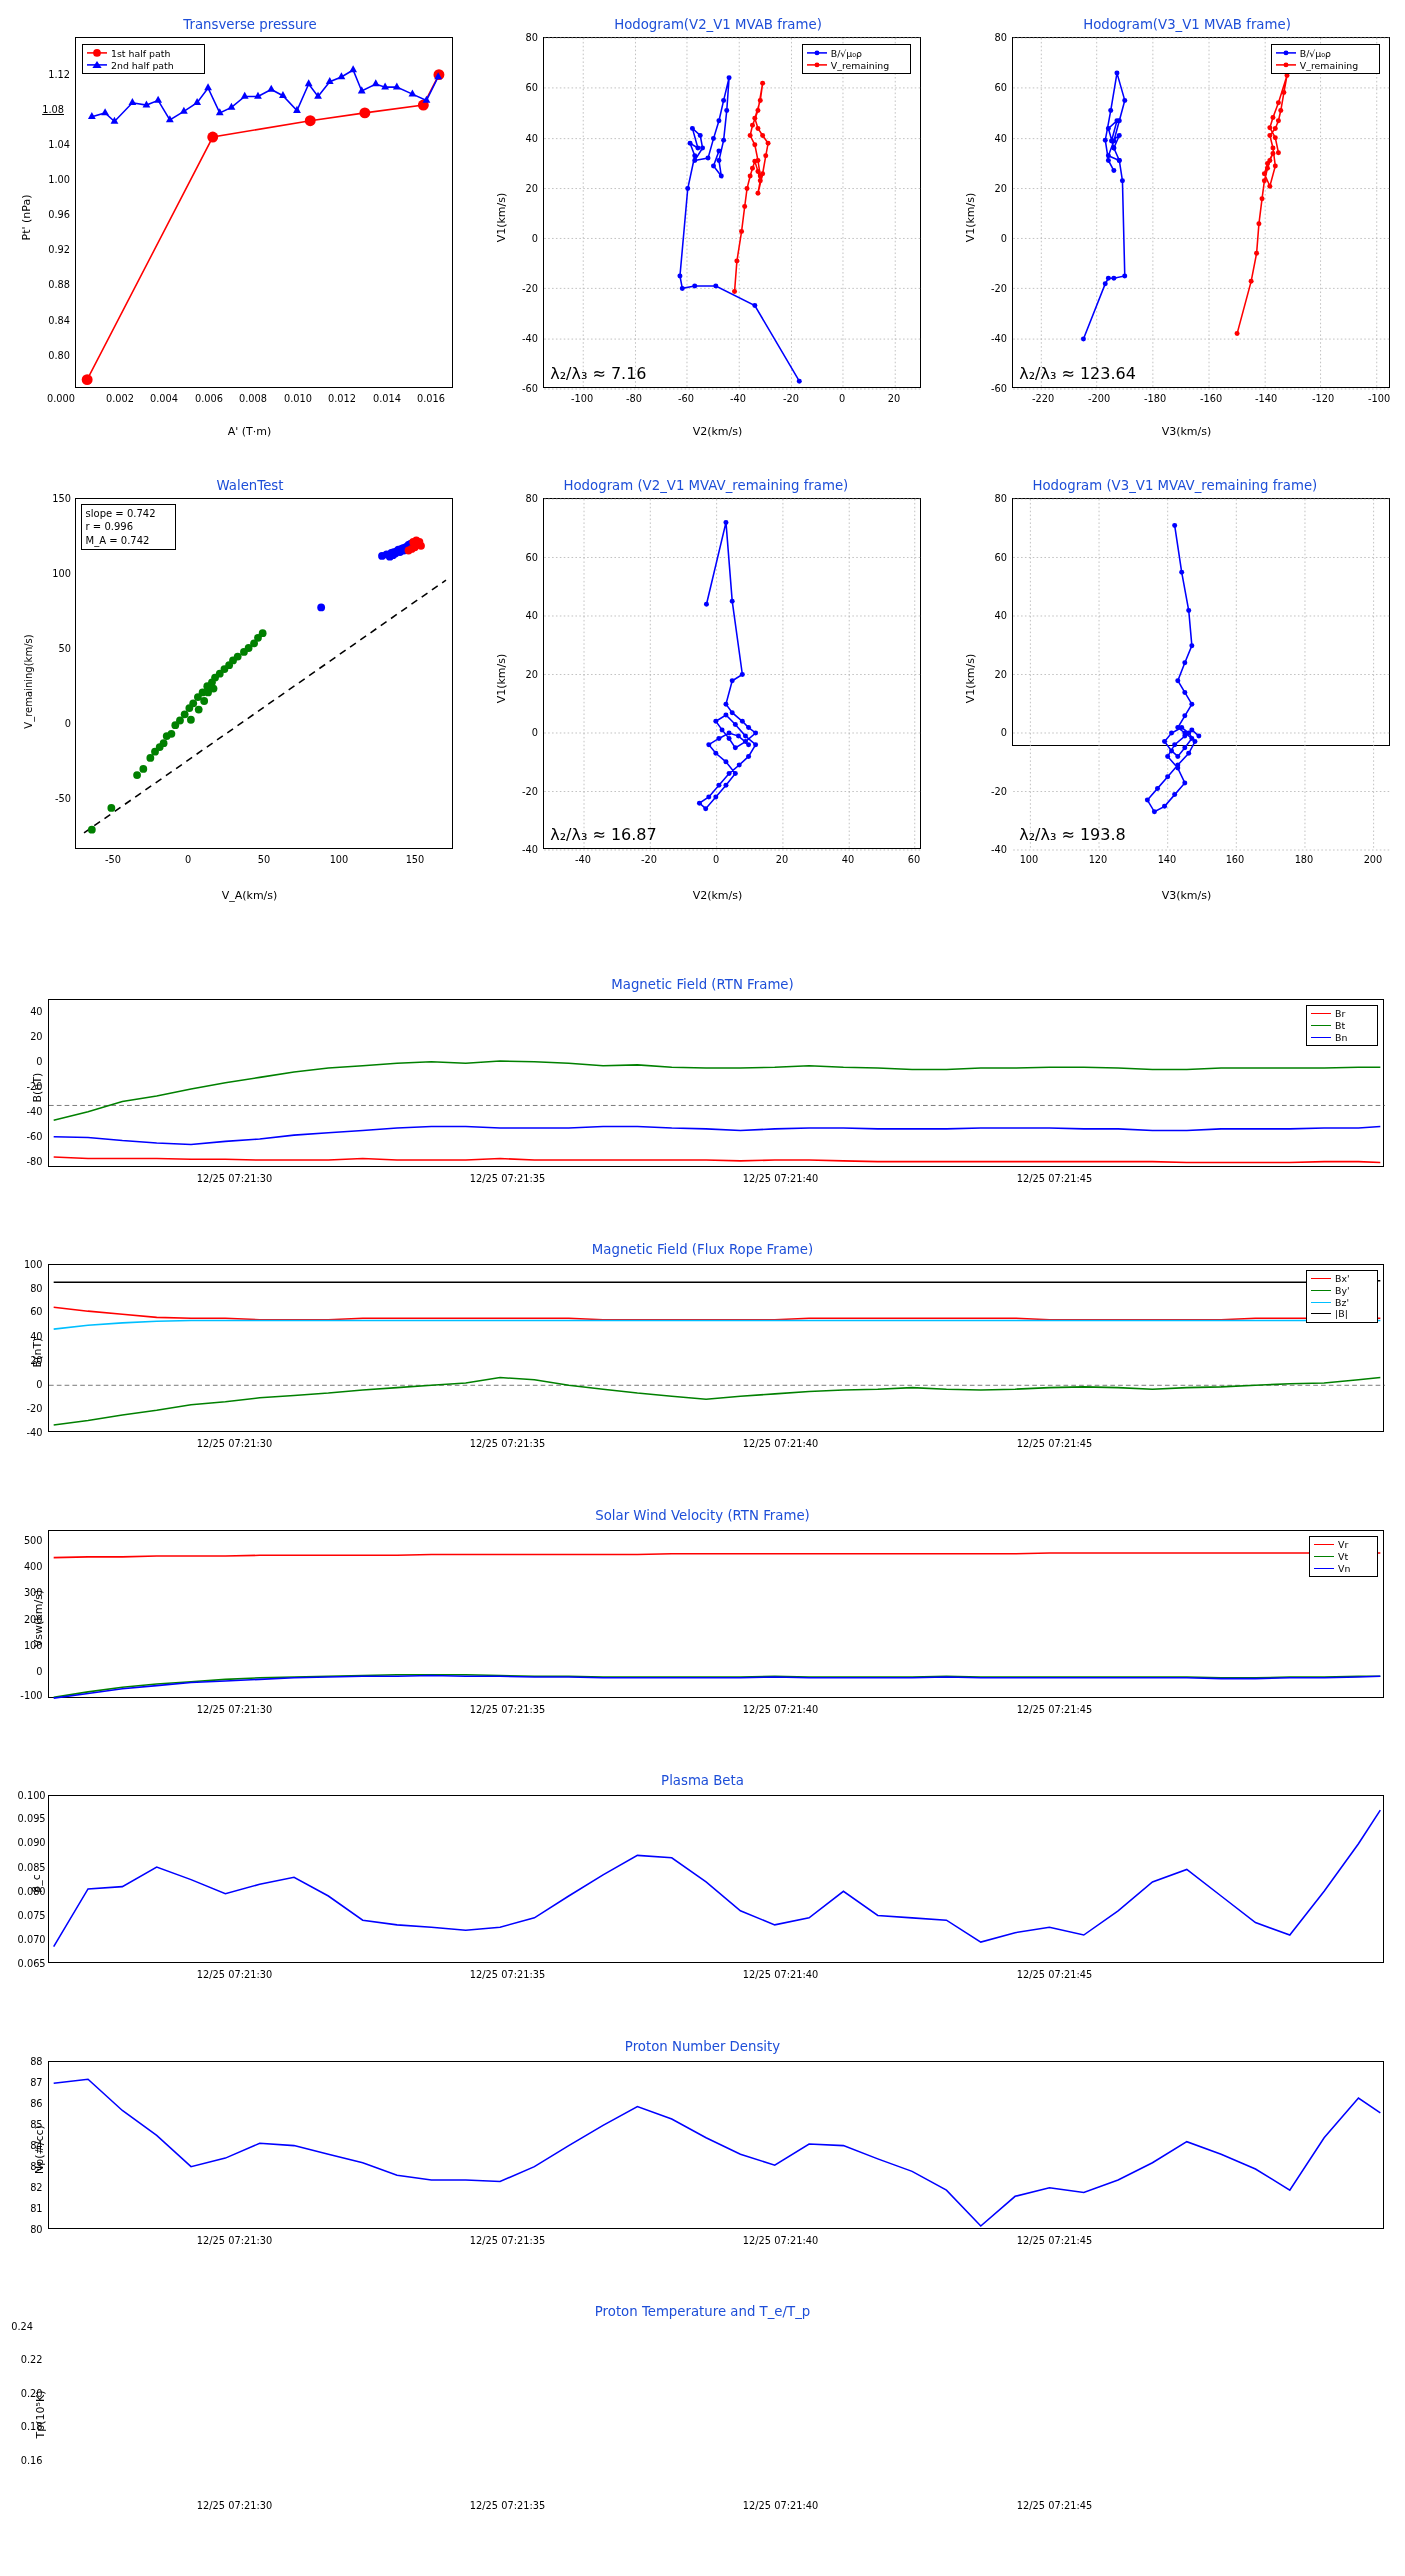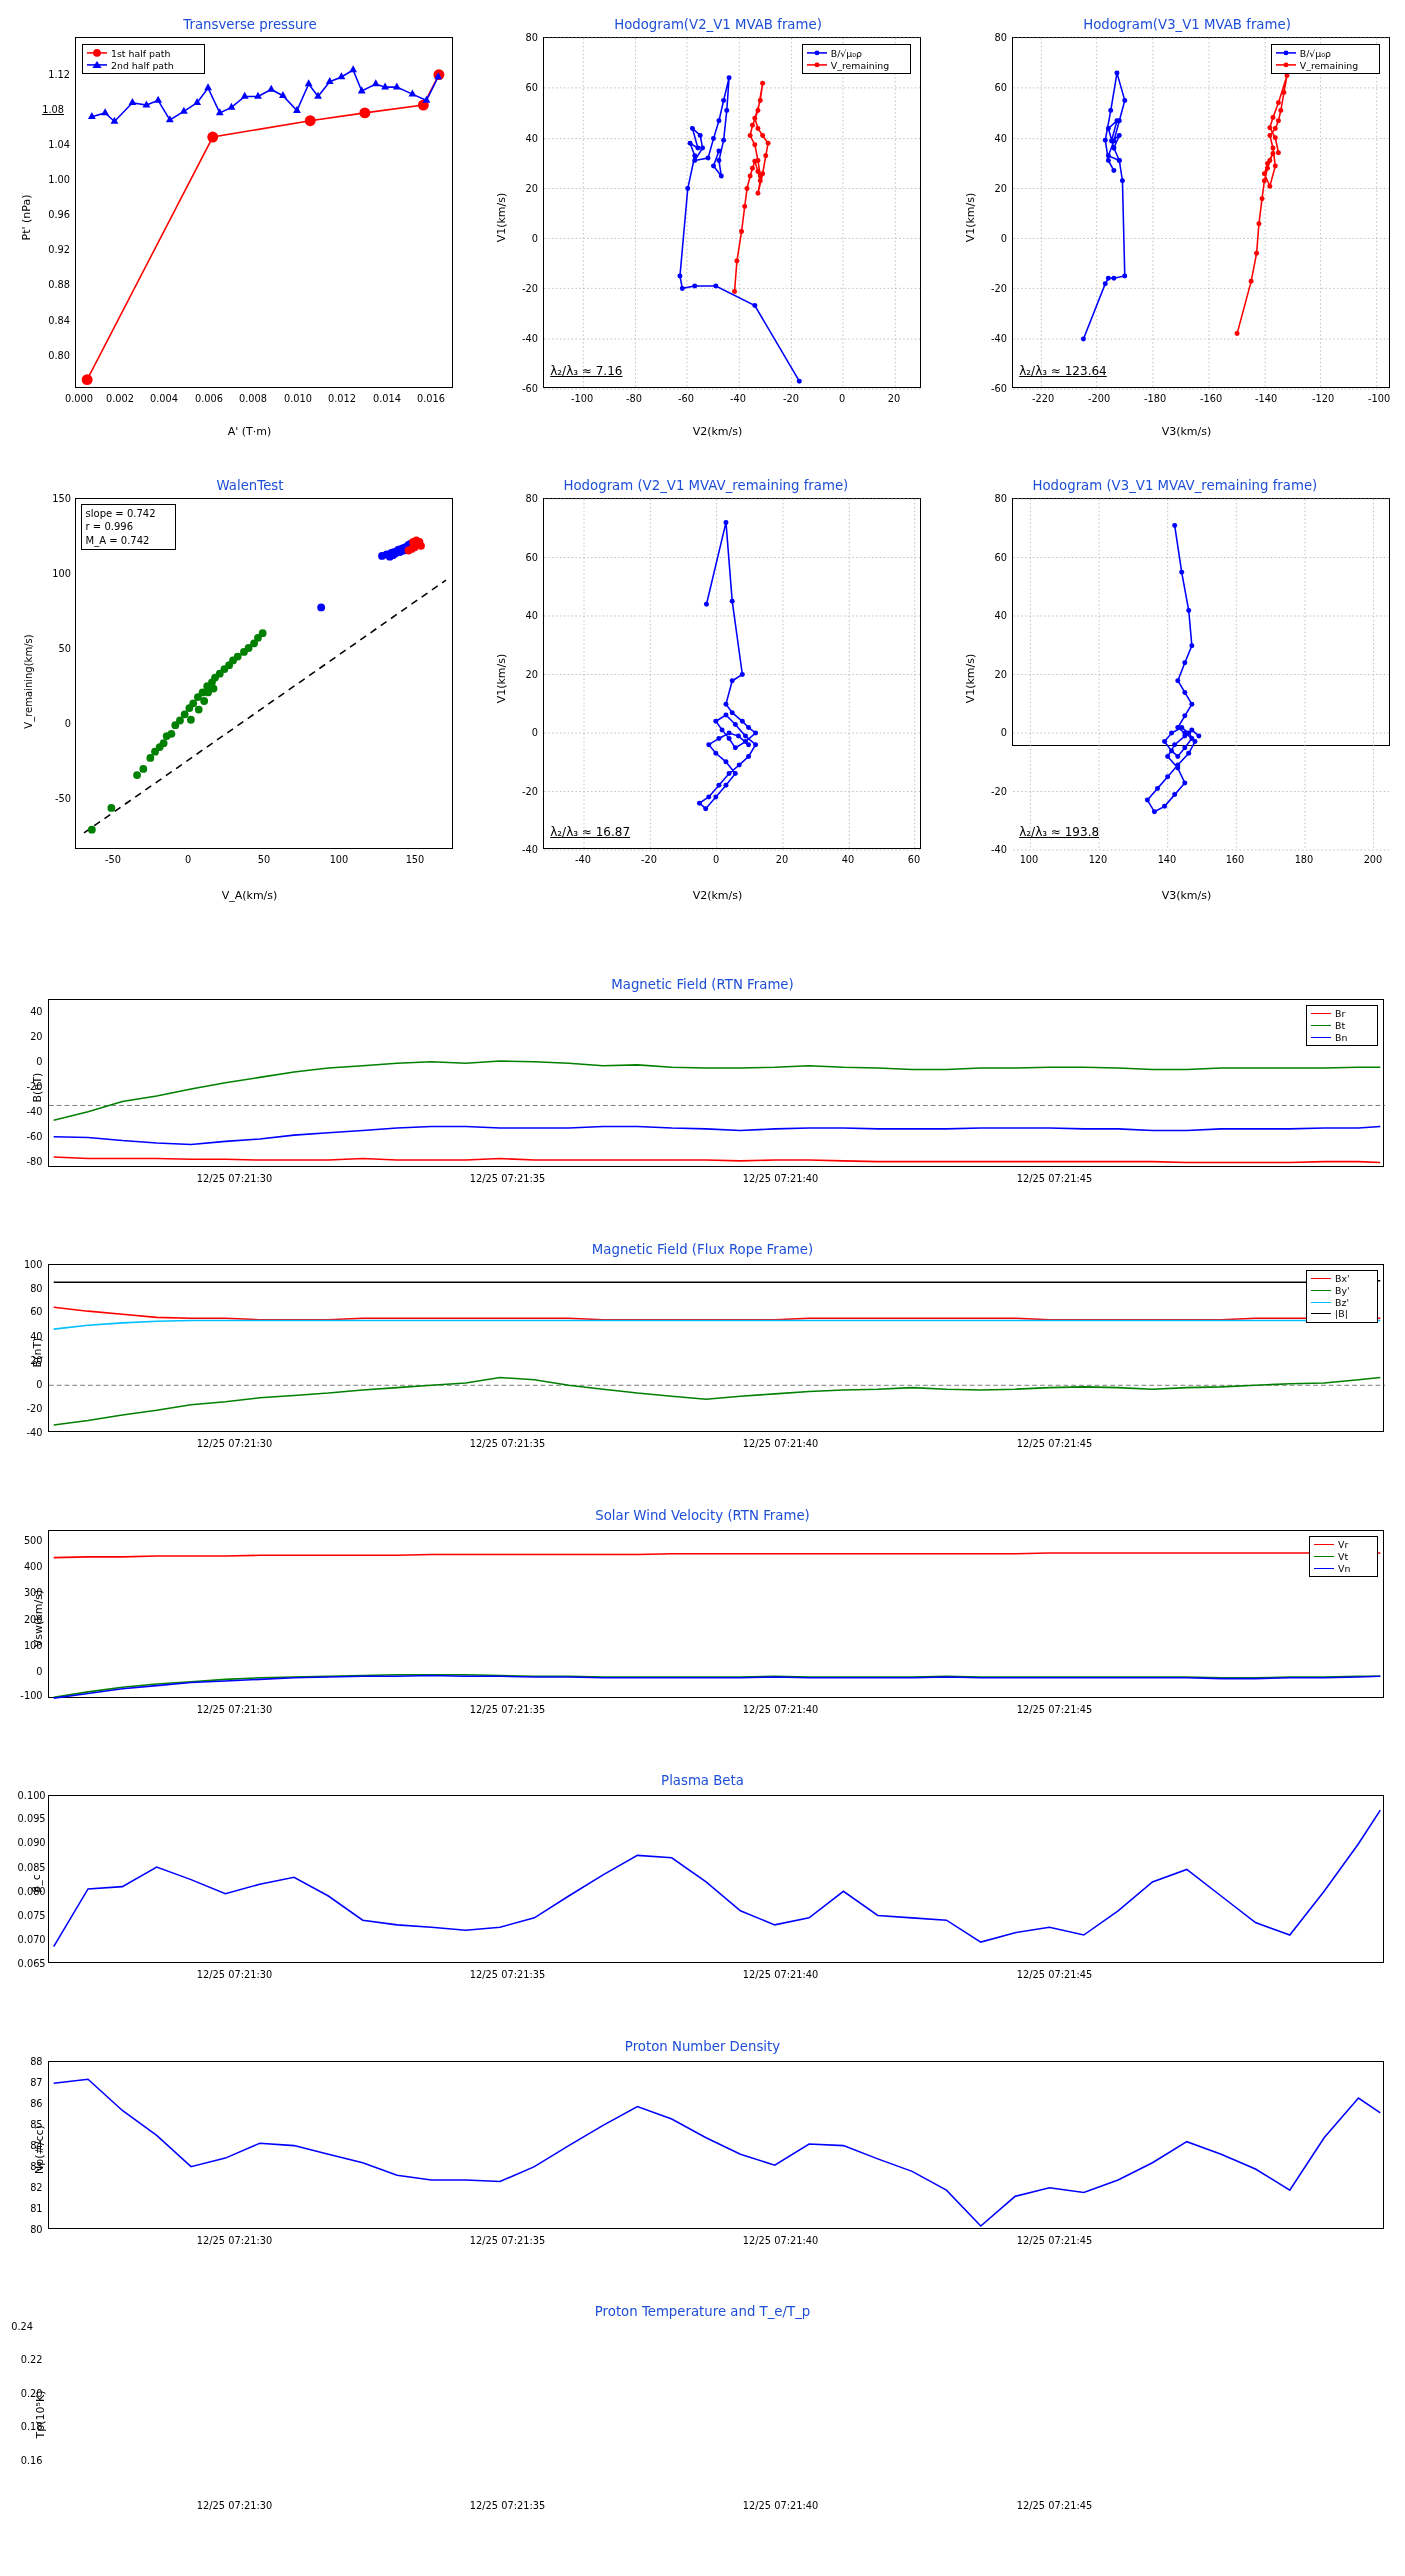--- a/index.html
+++ b/index.html
@@ -10,21 +10,21 @@
   .title{position:absolute;text-align:center;font-size:13.3px;color:#1d4ed8;white-space:nowrap;}
   .ylabel{position:absolute;transform-origin:50% 50%;font-size:11px;white-space:nowrap;}
   .xlabel{position:absolute;font-size:11px;text-align:center;white-space:nowrap;}
   .tick{position:absolute;font-size:9.8px;color:#000;white-space:nowrap;}
   .tx{text-align:center;}
   .ty{text-align:right;}
   .legendbox{position:absolute;border:0.8px solid #000;background:#fff;box-sizing:border-box;font-size:9.4px;padding:2.3px 3.9px;}
   .legrow{display:flex;align-items:center;height:11.7px;white-space:nowrap;}
   .legline{display:inline-block;width:20px;height:0;border-top:1.6px solid #000;margin-right:3.9px;}
   .legmark{position:relative;display:inline-block;width:20px;height:7.8px;margin-right:3.9px;}
-  .annplain{position:absolute;font-size:12px;white-space:nowrap;text-decoration:underline;}
+  .annplain{position:absolute;font-size:16px;white-space:nowrap;}
   svg{position:absolute;left:0;top:0;overflow:visible;}
   .gridline{stroke:#b0b0b0;stroke-width:1;stroke-dasharray:2,3;}
   .zeroline{stroke:#555;stroke-width:1;stroke-dasharray:6,4;}
 </style>
 </head>
 <body>
 
 <div class="page">
 
   <div class="panel" style="left:0;top:0;width:468px;height:453px;">
@@ -102,21 +102,21 @@
     <div class="tick ty" style="left:28px;top:69px;width:42px;">1.12</div>
     <div class="tick ty" style="left:22px;top:104px;width:42px;text-decoration:underline;">1.08</div>
     <div class="tick ty" style="left:28px;top:139px;width:42px;">1.04</div>
     <div class="tick ty" style="left:28px;top:174px;width:42px;">1.00</div>
     <div class="tick ty" style="left:28px;top:209px;width:42px;">0.96</div>
     <div class="tick ty" style="left:28px;top:244px;width:42px;">0.92</div>
     <div class="tick ty" style="left:28px;top:279px;width:42px;">0.88</div>
     <div class="tick ty" style="left:28px;top:315px;width:42px;">0.84</div>
     <div class="tick ty" style="left:28px;top:350px;width:42px;">0.80</div>
 
-    <div class="tick tx" style="left:57px;top:393px;width:44px;">0.000</div>
+    <div class="tick tx" style="left:39px;top:393px;width:44px;">0.000</div>
     <div class="tick tx" style="left:98px;top:393px;width:44px;">0.002</div>
     <div class="tick tx" style="left:142px;top:393px;width:44px;">0.004</div>
     <div class="tick tx" style="left:187px;top:393px;width:44px;">0.006</div>
     <div class="tick tx" style="left:231px;top:393px;width:44px;">0.008</div>
     <div class="tick tx" style="left:276px;top:393px;width:44px;">0.010</div>
     <div class="tick tx" style="left:320px;top:393px;width:44px;">0.012</div>
     <div class="tick tx" style="left:365px;top:393px;width:44px;">0.014</div>
     <div class="tick tx" style="left:409px;top:393px;width:44px;">0.016</div>
   </div>
 

